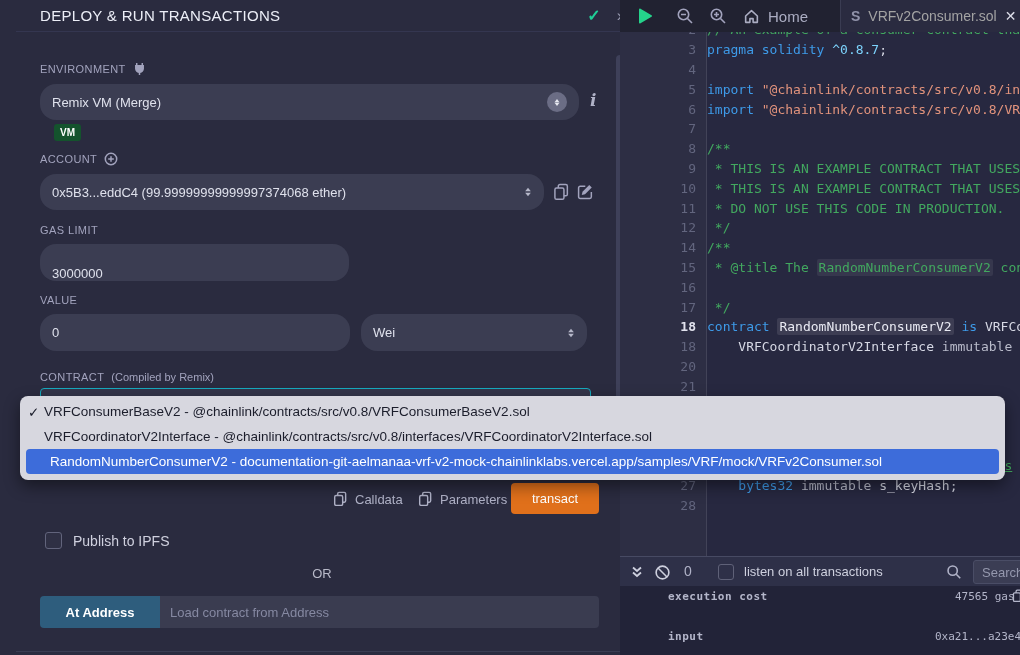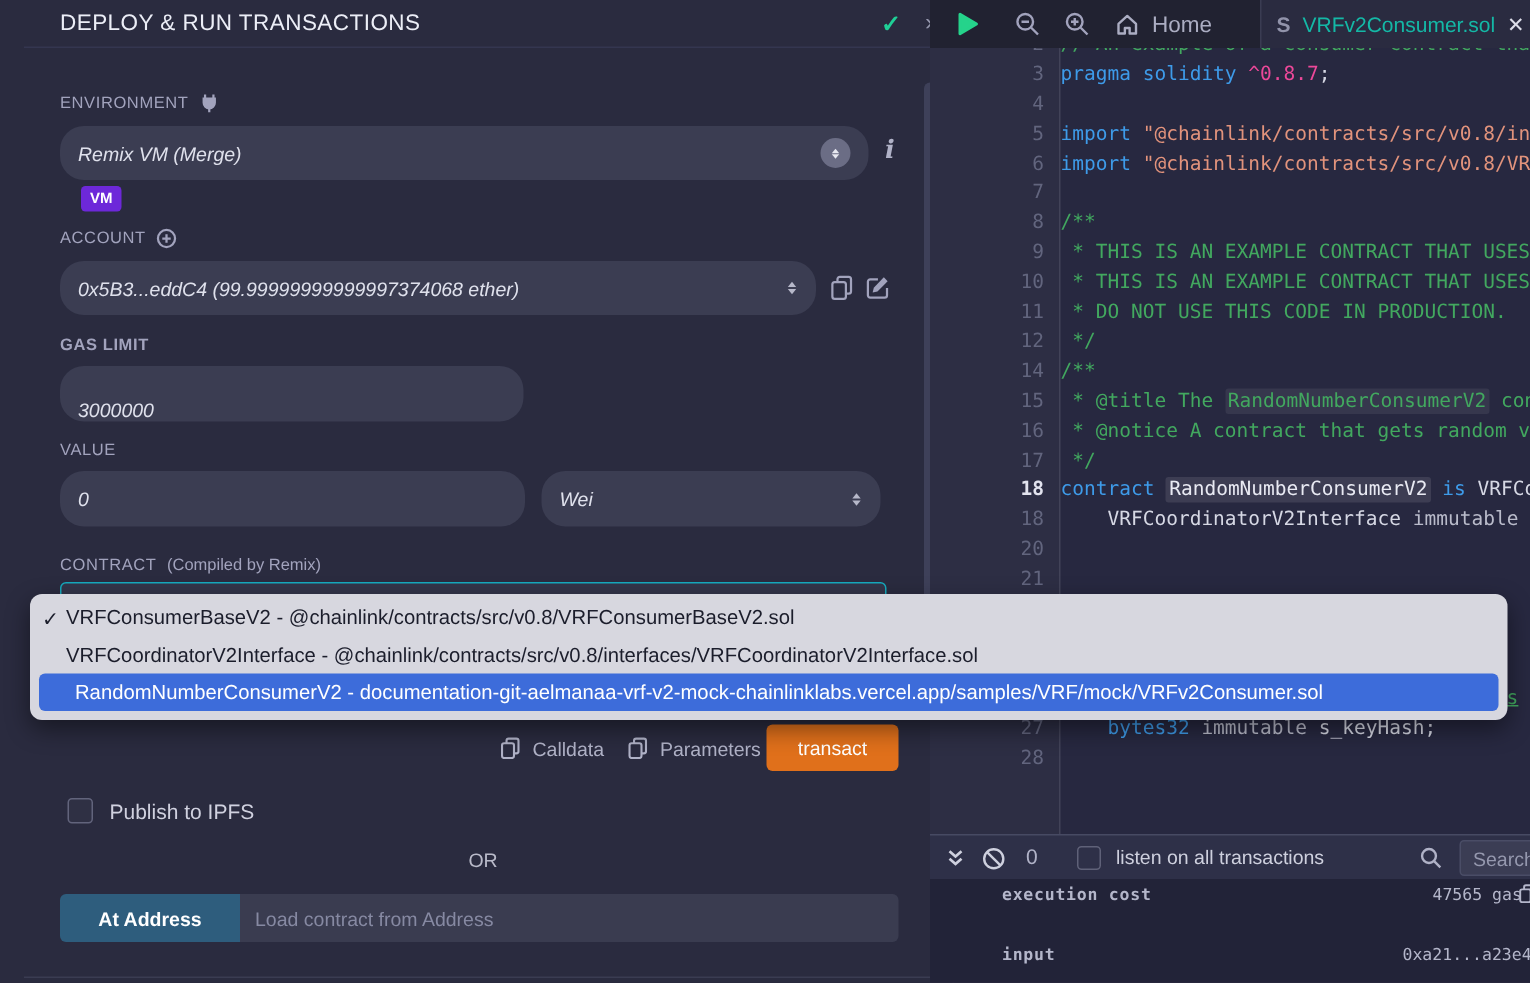--- a/index.html
+++ b/index.html
@@ -8,30 +8,30 @@
   .abs { position:absolute; }
 
   
   #left-panel { left:16px; top:0; width:620px; height:655px; background:#2a2b3f; border-right:1px solid #3a3c52; }
   #panel-header { left:0; top:0; width:620px; height:32px; border-bottom:1px solid #343650; display:flex; align-items:center; padding:0 14px 0 24px; }
   #panel-title { color:#eceef7; font-size:15px; font-weight:500; letter-spacing:.3px; }
   #header-check { margin-left:auto; color:#1fcf96; font-size:16px; font-weight:bold; }
   #header-chevron { margin-left:16px; color:#9597ad; font-size:16px; line-height:14px; }
 
   .field-label { position:absolute; font-size:11px; color:#a2a3bd; letter-spacing:.4px; display:flex; align-items:center; gap:7px; }
-  .ctl { position:absolute; background:#3b3d52; border-radius:16px; color:#dfe1ec; font-size:13px; display:flex; align-items:center; padding:0 12px;font-style:italic; }
+  .ctl { position:absolute; background:#3b3d52; border-radius:16px; color:#dfe1ec; font-size:13px; display:flex; align-items:center; padding:0 12px; }
   .caret-ud { display:inline-flex; flex-direction:column; gap:2px; align-items:center; }
   .caret-ud i { width:0; height:0; border-left:4px solid transparent; border-right:4px solid transparent; }
   .caret-ud i.up  { border-bottom:5px solid #b6b8c9; }
   .caret-ud i.dn  { border-top:5px solid #b6b8c9; }
   #env-circle { margin-left:auto; width:20px; height:20px; border-radius:50%; background:#6b6d85; display:flex; align-items:center; justify-content:center; }
   #env-circle .caret-ud { transform:scale(.62); gap:1px; }
   #env-circle .caret-ud i.up { border-bottom-color:#e8e9f1; } #env-circle .caret-ud i.dn { border-top-color:#e8e9f1; }
   #info-icon { left:574px; top:90px; font-family:"DejaVu Serif",serif; font-style:italic; font-weight:bold; font-size:17px; color:#b0b2c7; }
-  #vm-badge { left:38px; top:124px; background:#6d28d9; color:#fff; font-size:10px; font-weight:bold; border-radius:3px; padding:3px 6px; }
+  #vm-badge { left:38px; top:124px; background:#14532d; color:#fff; font-size:10px; font-weight:bold; border-radius:3px; padding:3px 6px; }
   svg.ic { display:block; }
 
   #transact-btn { left:495px; top:483px; width:88px; height:31px; background:#e0701b; border:none; border-radius:4px; color:#fff; font-size:13px; font-family:inherit; }
   .mini-label { position:absolute; color:#b0b2c7; font-size:13px;text-align:center; }
   .checkbox { position:absolute; width:17px; height:17px; border:1px solid #62647c; border-radius:3px; background:#2f3044; }
   #publish-label { left:57px; top:533px; color:#d0d1df; font-size:14px; position:absolute; }
   #or-label { left:0; top:566px; width:612px; text-align:center; color:#b9bac9; font-size:13px; position:absolute; }
   #ataddr-btn { left:24px; top:596px; width:120px; height:32px; background:#2e5d7d; border:none; border-radius:4px 0 0 4px; color:#fff; font-weight:bold; font-size:13px; font-family:inherit; }
   #ataddr-input { left:144px; top:596px; width:439px; height:32px; background:#3a3c50; border:none; border-radius:0 4px 4px 0; padding:0 10px; color:#dfe1ec; font-size:13px; font-family:inherit; }
   #ataddr-input::placeholder { color:#8689a2; }
@@ -44,34 +44,34 @@
   .dd-item { height:25px; display:flex; align-items:center; font-size:13.5px; color:#1b1d2b; padding:0 12px 0 24px; white-space:nowrap; overflow:hidden; }
   .dd-item .chk { width:16px; margin-left:-16px; }
   .dd-item.sel { background:#3d6cda; color:#fff; border-radius:4px; margin:0 6px; padding-left:18px; }
   .dd-item.sel .chk { margin-left:-10px; }
 
   
   #tabbar { left:620px; top:0; width:400px; height:32px; background:#212231; }
   #home-tab { left:743px; top:0; height:32px; display:flex; align-items:center; gap:8px; color:#abadc2; font-size:15px; }
   #active-tab { left:840px; top:0; width:180px; height:32px; background:#2a2b40; border-left:1px solid #3a3c52; display:flex; align-items:center; gap:8px; padding:0 10px; }
   #sol-icon { color:#9193aa; font-weight:bold; font-size:14px; }
-  #active-tab-label { color:#14b8a6; font-size:14px; }
+  #active-tab-label { color:#a3a3a3; font-size:14px; }
   #tab-close { margin-left:auto; color:#dcdde8; font-size:14px; }
 
   
   #editor { left:620px; top:32px; width:400px; height:524px; background:#272840; overflow:hidden; }
   #gutter-bg { left:0; top:0; width:86px; height:524px; background:#2d2e44; position:absolute; }
   #gutter-line { left:86px; top:0; width:1px; height:524px; background:rgba(255,255,255,.13); position:absolute; }
   #code-lines { position:absolute; left:0; top:-12px; width:400px; }
   .cl { height:19.8px; display:flex; align-items:center; font-family:"DejaVu Sans Mono",monospace; font-size:13px; }
   .cl .num { width:76px; text-align:right; color:#62657e; flex:none; }
   .cl.active .num { color:#e2e3ee; font-weight:bold; }
   .cl .src { margin-left:11px; white-space:pre; }
   .tk-kw { color:#3e9be9; } .tk-str { color:#e2937c; } .tk-com { color:#42a85f; }
-  .tk-id { color:#d6d8e4; } .tk-dim { color:#b9bbca; } .tk-ver { color:#ec4899; }
+  .tk-id { color:#d6d8e4; } .tk-dim { color:#b9bbca; } .tk-ver { color:#7dd3fc; }
   .tk-comu { color:#42a85f; text-decoration:underline; }
   .tk-idhl { color:#e9eaf3; background:rgba(255,255,255,.1); border-radius:2px; padding:1px 2px; }
   .tk-comhl { color:#42a85f; background:rgba(255,255,255,.07); border-radius:2px; padding:1px 2px; }
 
   
   #terminal-bar { left:620px; top:556px; width:400px; height:30px; background:#2e3048; border-top:1px solid #474a63; }
   #term-count { left:64px; top:6px; position:absolute; color:#b0b2c7; font-size:14px; }
   #listen-label { left:124px; top:7px; position:absolute; color:#ced0de; font-size:13px; }
   #term-search-input { left:353px; top:3px; position:absolute; width:120px; height:24px; background:#3b3d54; border:1px solid #4a4d66; border-radius:3px; padding:0 8px; color:#c6c8d8; font-size:13px; font-family:inherit; }
   #term-search-input::placeholder { color:#9598ae; }
@@ -124,21 +124,21 @@
   </div>
   <svg class="ic abs" style="left:537px; top:183px;" width="17" height="17" viewBox="0 0 16 16" fill="none" stroke="#a2a3bd" stroke-width="1.4">
       <rect x="5" y="1.5" width="8.5" height="10.5" rx="1.5"></rect>
       <rect x="1.8" y="4.8" width="8.5" height="10.5" rx="1.5" fill="#2a2b3f"></rect>
     </svg>
   <svg class="ic abs" style="left:561px; top:183px;" width="17" height="17" viewBox="0 0 16 16" fill="none" stroke="#a2a3bd" stroke-width="1.4">
       <path d="M13.5 8.5V13a1.5 1.5 0 0 1-1.5 1.5H3A1.5 1.5 0 0 1 1.5 13V4.5A1.5 1.5 0 0 1 3 3h4.8"></path>
       <path d="M11.5 1.8l2.4 2.4-6.4 6.4-3 .7.7-3z" fill="#a2a3bd" stroke="none"></path>
     </svg>
 
-  <div class="field-label" style="left:24px; top:224px;font-weight:bold;">
+  <div class="field-label" style="left:24px; top:224px;">
       <span>GAS LIMIT</span>
     </div>
   <div class="ctl" style="left:24px; top:244px; width:309px; height:37px;align-items:flex-end;">
       <span>3000000</span>
     </div>
 
   <div class="field-label" style="left:24px; top:294px;">
       <span>VALUE</span>
     </div>
   <div class="ctl" style="left:24px; top:314px; width:310px; height:37px;">
@@ -257,21 +257,20 @@
       <div class="cl">
         <span class="num">14</span>
         <span class="src"><span class="tk-com">/**</span></span>
       </div>
       <div class="cl">
         <span class="num">15</span>
         <span class="src"><span class="tk-com"> * @title The </span><span class="tk-comhl">RandomNumberConsumerV2</span><span class="tk-com"> con</span></span>
       </div>
       <div class="cl">
         <span class="num">16</span>
-        <span class="src"><span class="tk-com"> * @notice A contract that gets random v</span></span>
       </div>
       <div class="cl">
         <span class="num">17</span>
         <span class="src"><span class="tk-com"> */</span></span>
       </div>
       <div class="cl active">
         <span class="num">18</span>
         <span class="src"><span class="tk-kw">contract </span><span class="tk-idhl">RandomNumberConsumerV2</span><span class="tk-kw"> is </span><span class="tk-id">VRFCo</span></span>
       </div>
       <div class="cl">

